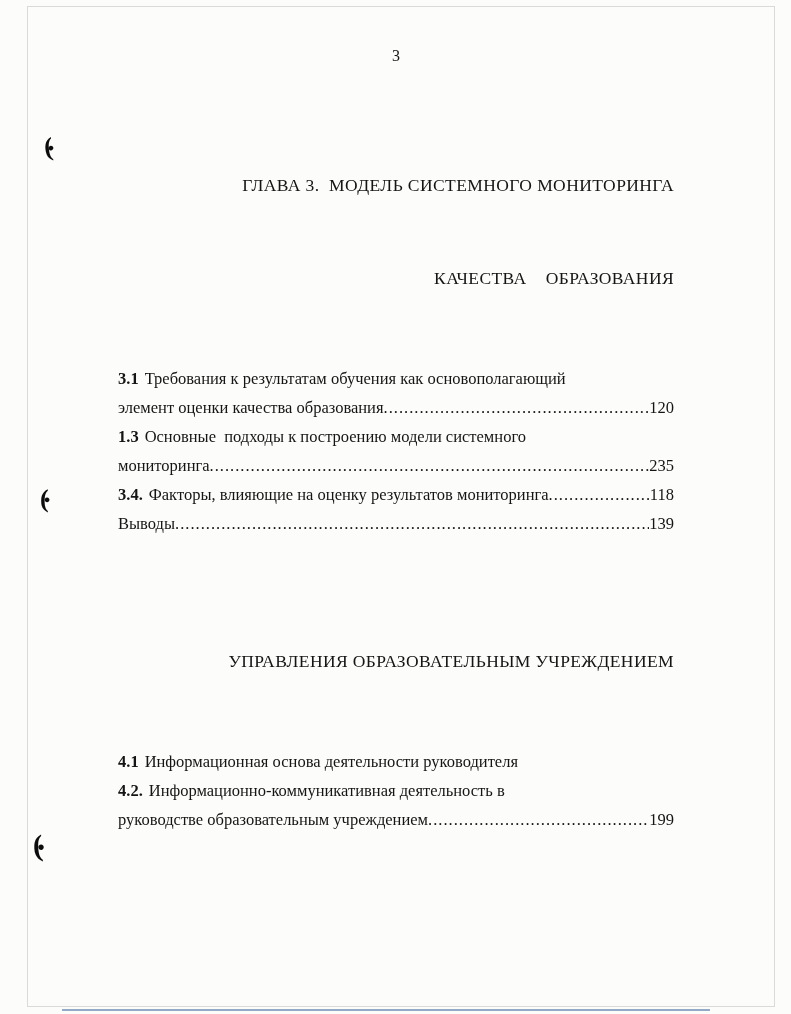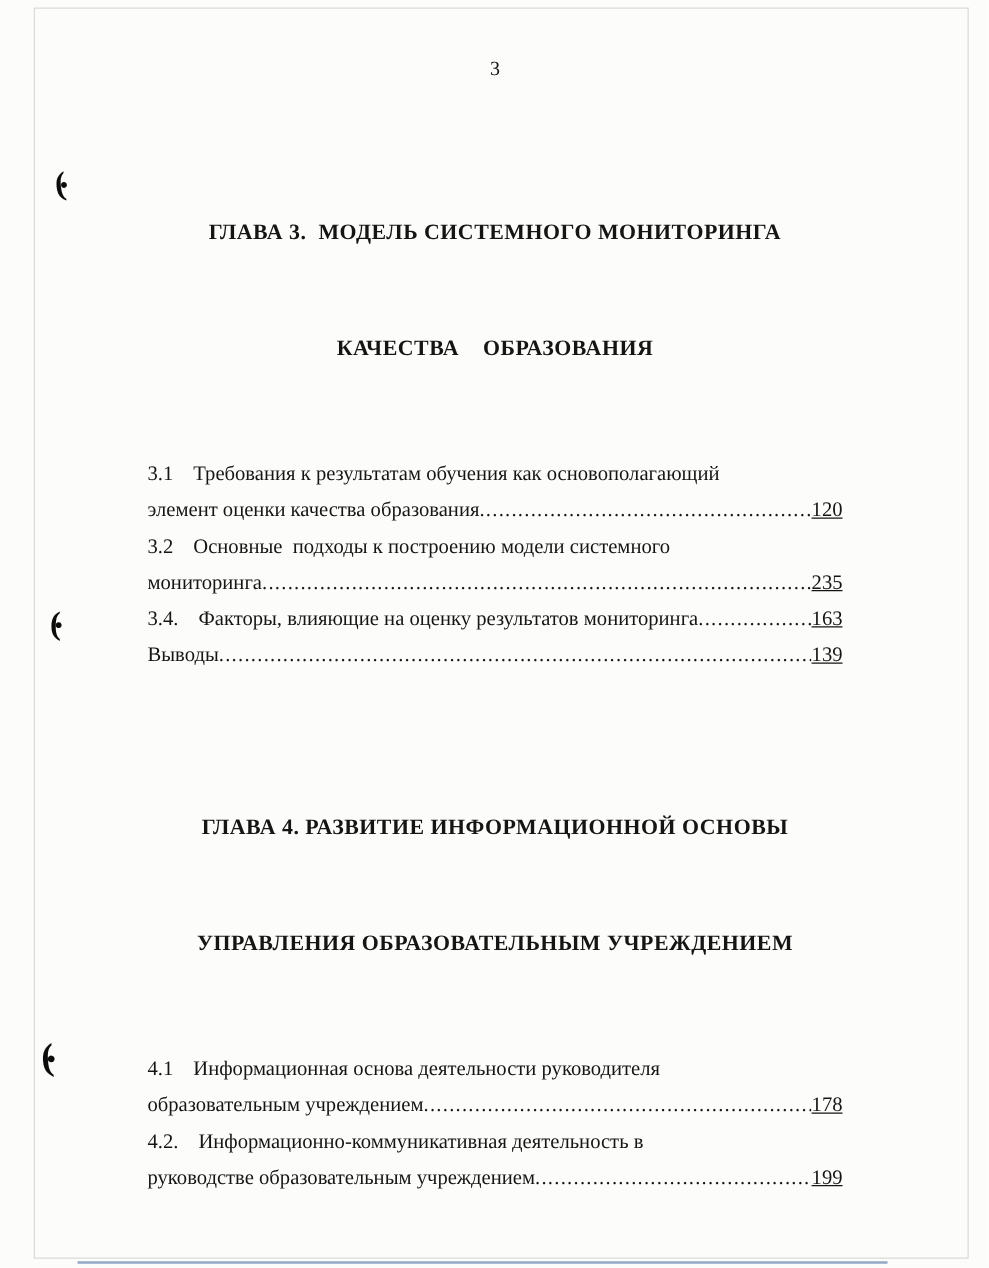--- a/index.html
+++ b/index.html
@@ -28,49 +28,49 @@
     position: relative;
     padding: 46px 117px 0 118px;
   }
   .page-number {
     text-align: center;
     font-size: 16px;
     line-height: 20px;
   }
   .chapter-heading {
     margin: 42px 0 8px 0;
-    text-align: center;
-    font-weight: bold;
+    text-align: right;
+    font-weight: normal;
     font-size: 17.5px;
     line-height: 31px;
     letter-spacing: 0.4px;
     white-space: pre-wrap;
   }
   .chapter-heading.ch4 { margin-top: 46px; }
   .entry { margin: 0; }
   .entry-line {
     font-size: 16.5px;
     line-height: 29px;
   }
   .flexline {
     display: flex;
     align-items: center;
   }
-  .num { font-weight: normal; margin-right: 16px; white-space: pre; }
+  .num { font-weight: bold; margin-right: 6px; white-space: pre; }
   .etext { white-space: pre; }
   .leader {
     flex: 1 1 auto;
     overflow: hidden;
     white-space: nowrap;
   }
   .leader::after {
     content: "........................................................................................................................................................................................";
     letter-spacing: 1px;
   }
-  .pagenum { flex: 0 0 auto; text-decoration: underline; }
+  .pagenum { flex: 0 0 auto; }
   .artifact {
     position: absolute;
     color: #0c0c0c;
     line-height: 1;
     user-select: none;
   }
   .artifact::before { content: "("; font-size: 26px; font-weight: bold; }
   .artifact::after  { content: "\25CF"; font-size: 11px; position: relative; left: -5px; top: -4px; }
   .a1 { top: 134px; left: 44px; transform: rotate(-6deg); }
   .a2 { top: 486px; left: 40px; }
@@ -101,62 +101,56 @@
       </div>
       <div class="entry-line flexline">
         <span class="etext">элемент оценки качества образования</span>
         <span class="leader"></span>
         <span class="pagenum">120</span>
       </div>
     </div>
 
     <div class="entry">
       <div class="entry-line">
-        <span class="num">3.2</span><span class="etext">Основные  подходы к построению модели системного</span>
+        <span class="num">1.3</span><span class="etext">Основные  подходы к построению модели системного</span>
       </div>
       <div class="entry-line flexline">
         <span class="etext">мониторинга</span>
         <span class="leader"></span>
         <span class="pagenum">235</span>
       </div>
     </div>
 
     <div class="entry">
     </div>
 
     <div class="entry">
       <div class="entry-line flexline">
         <span class="num">3.4.</span>
           <span class="etext">Факторы, влияющие на оценку результатов мониторинга</span>
         <span class="leader"></span>
-        <span class="pagenum">163</span>
+        <span class="pagenum">118</span>
       </div>
     </div>
 
     <div class="entry">
       <div class="entry-line flexline">
         <span class="etext">Выводы</span>
         <span class="leader"></span>
         <span class="pagenum">139</span>
       </div>
     </div>
 
     <div class="chapter-heading ch4">
-      <div>ГЛАВА 4. РАЗВИТИЕ ИНФОРМАЦИОННОЙ ОСНОВЫ</div>
       <div>УПРАВЛЕНИЯ ОБРАЗОВАТЕЛЬНЫМ УЧРЕЖДЕНИЕМ</div>
     </div>
 
     <div class="entry">
       <div class="entry-line">
         <span class="num">4.1</span><span class="etext">Информационная основа деятельности руководителя</span>
-      </div>
-      <div class="entry-line flexline">
-        <span class="etext">образовательным учреждением</span>
-        <span class="leader"></span>
-        <span class="pagenum">178</span>
       </div>
     </div>
 
     <div class="entry">
       <div class="entry-line">
         <span class="num">4.2.</span><span class="etext">Информационно-коммуникативная деятельность в</span>
       </div>
       <div class="entry-line flexline">
         <span class="etext">руководстве образовательным учреждением</span>
         <span class="leader"></span>

